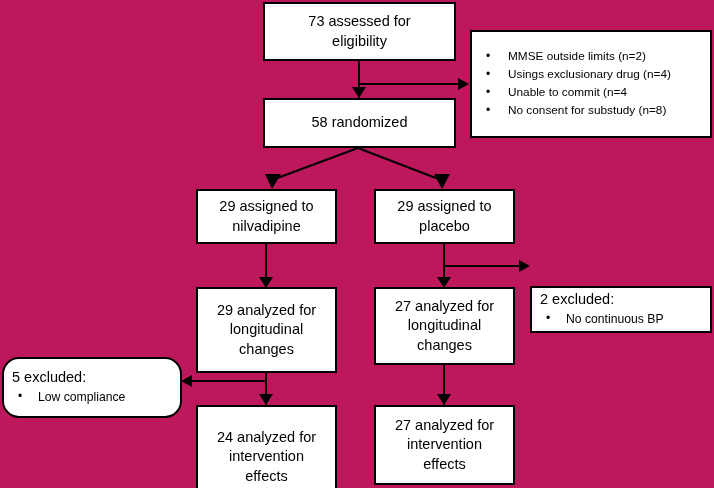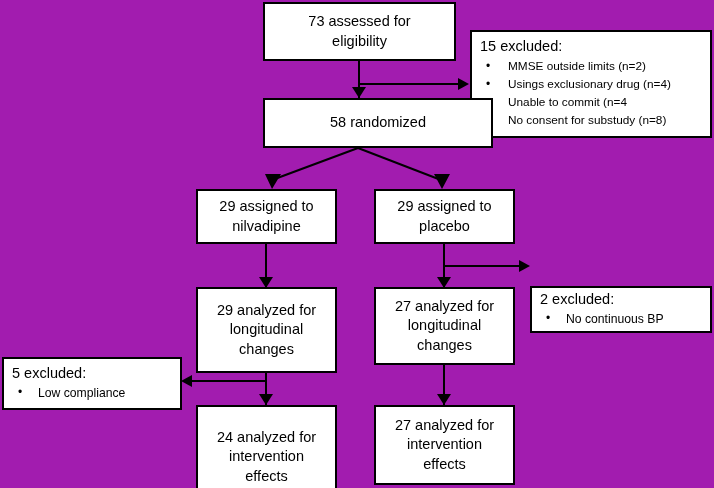--- a/index.html
+++ b/index.html
@@ -8,21 +8,21 @@
     background: #ffffff;
   }
   body {
     font-family: "Liberation Sans", sans-serif;
     color: #000000;
   }
   #canvas {
     position: relative;
     width: 714px;
     height: 488px;
-    background: #a21caf;
+    background: #be185d;
     overflow: hidden;
   }
   .box {
     position: absolute;
     box-sizing: border-box;
     border: 2px solid #000000;
     background: #ffffff;
     display: flex;
     align-items: center;
     justify-content: center;
@@ -156,30 +156,29 @@
 
   <div class="vline" style="left:443px; top:365px; height:42px;"></div>
   <div class="arrow-down" style="left:437px; top:394px;"></div>
 
   <div class="box" style="left:263px; top:2px; width:193px; height:59px;">
     <span class="label">73 assessed for
 eligibility</span>
   </div>
 
   <div class="excl-box" style="left:470px; top:30px; width:242px; height:108px;">
-    <div class="excl-title">15 excluded:</div>
     <ul class="excl-list">
       <li><span class="bullet">•</span><span>MMSE outside limits (n=2)</span></li>
       <li><span class="bullet">•</span><span>Usings exclusionary drug (n=4)</span></li>
       <li><span class="bullet">•</span><span>Unable to commit (n=4</span></li>
       <li><span class="bullet">•</span><span>No consent for substudy (n=8)</span></li>
     </ul>
   </div>
 
-  <div class="box" style="left:263px; top:98px; width:230px; height:50px;">
+  <div class="box" style="left:263px; top:98px; width:193px; height:50px;">
     <span class="label">58 randomized</span>
   </div>
 
   <div class="box" style="left:196px; top:189px; width:141px; height:55px;">
     <span class="label">29 assigned to
 nilvadipine</span>
   </div>
 
   <div class="box" style="left:374px; top:189px; width:141px; height:55px;">
     <span class="label">29 assigned to
@@ -198,21 +197,21 @@
 longitudinal
 changes</span>
   </div>
 
   <div class="box" style="left:374px; top:287px; width:141px; height:78px;">
     <span class="label">27 analyzed for
 longitudinal
 changes</span>
   </div>
 
-  <div class="excl-box" style="left:2px; top:357px; width:180px; height:53px;">
+  <div class="excl-box" style="left:2px; top:357px; width:180px; height:61px;border-radius:17px;">
     <div class="excl-title">5 excluded:</div>
     <ul class="excl-list compact">
       <li><span class="bullet">•</span><span>Low compliance</span></li>
     </ul>
   </div>
 
   <div class="box" style="left:196px; top:405px; width:141px; height:104px;">
     <span class="label">24 analyzed for
 intervention
 effects</span>

